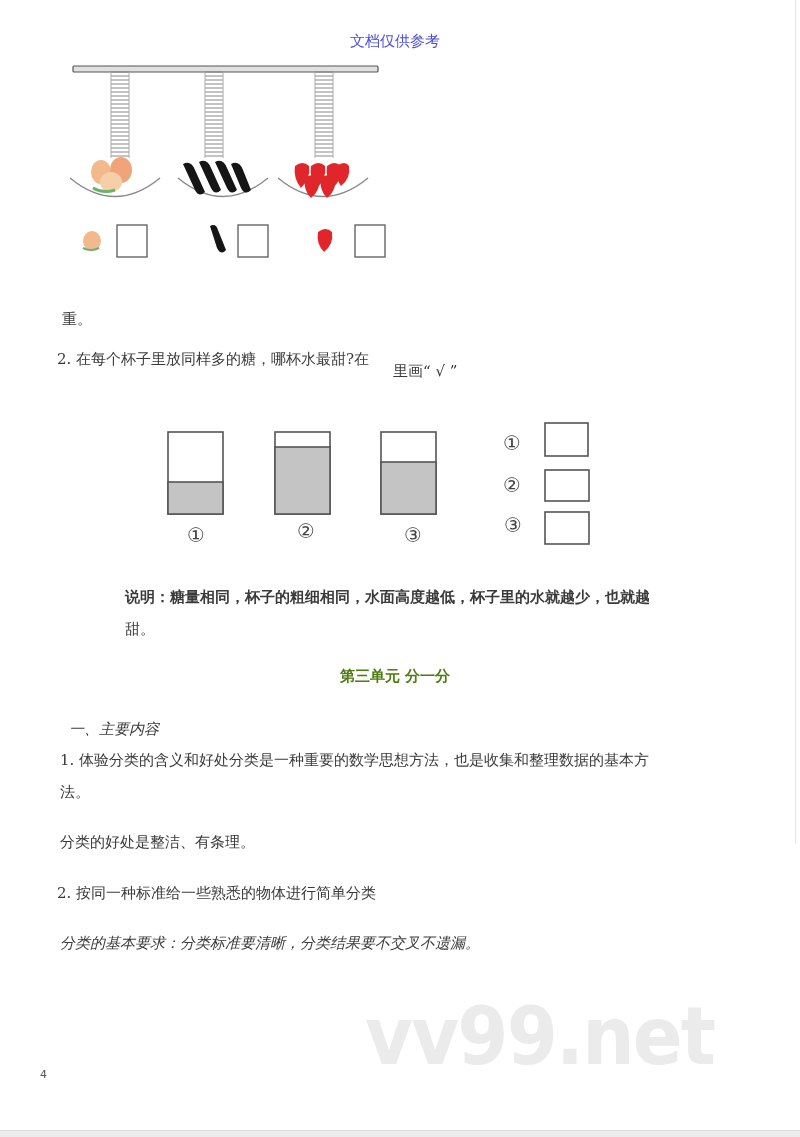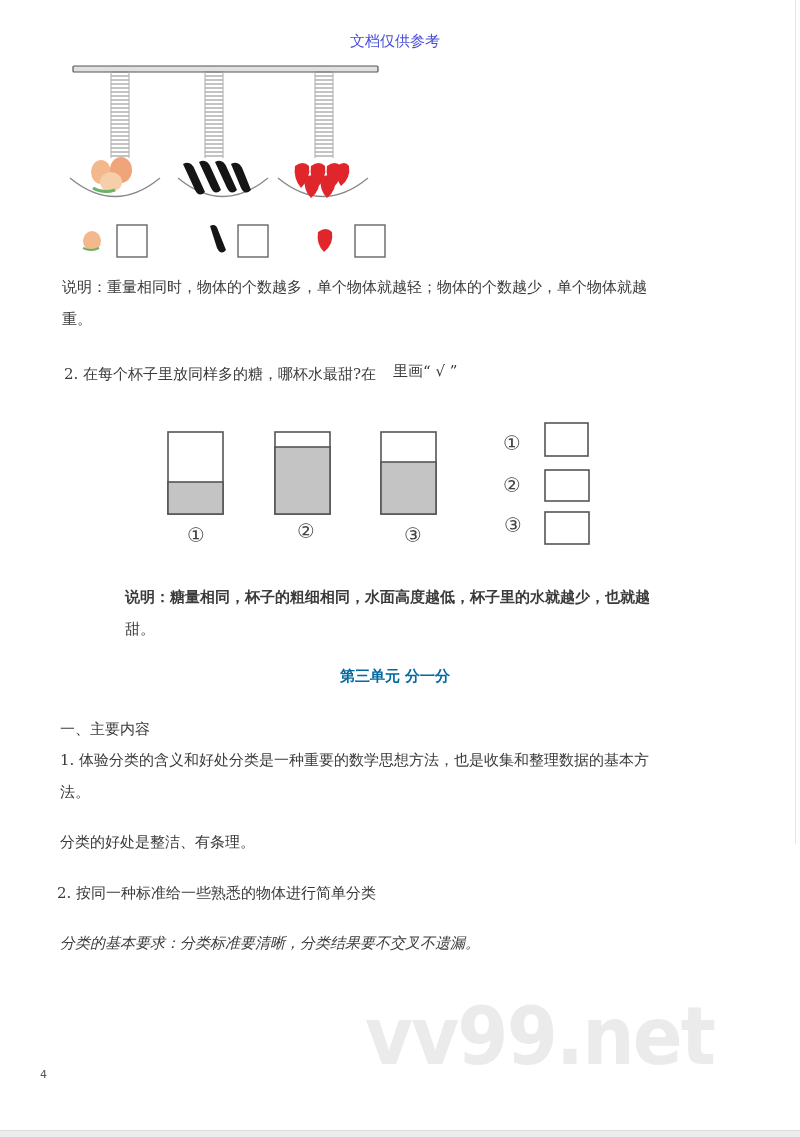--- a/index.html
+++ b/index.html
@@ -6,21 +6,21 @@
   body {
     width: 800px; height: 1137px; position: relative; overflow: hidden;
     background: #ffffff;
     font-family: "DejaVu Serif", "Liberation Serif", serif;
     color: #333333;
   }
   .page { position: absolute; left: 0; top: 0; width: 795px; height: 844px; background: #fff; border-right: 1px solid #e6e6e6; }
   .bottom-gutter { position: absolute; left: 0; top: 1130px; width: 800px; height: 7px; background: #ececec; border-top: 1px solid #dcdcdc; }
   .header { position: absolute; top: 32px; left: 0; width: 790px; text-align: center; font-size: 15px; color: #4a4fd8; }
   .text { position: absolute; font-size: 15px; line-height: 18px; color: #3a3a3a; white-space: nowrap; }
-  .red-title { position: absolute; top: 667px; left: 0; width: 790px; text-align: center; font-size: 15px; font-weight: bold; color: #0369a1; font-family: "DejaVu Sans", "Liberation Sans", sans-serif; }
+  .red-title { position: absolute; top: 667px; left: 0; width: 790px; text-align: center; font-size: 15px; font-weight: bold; color: #4d7c0f; font-family: "DejaVu Sans", "Liberation Sans", sans-serif; }
   .pagenum { position: absolute; left: 40px; top: 1068px; font-size: 11px; color: #555; font-family: "DejaVu Sans", sans-serif; }
   .watermark { position: absolute; left: 365px; top: 990px; font-size: 80px; font-weight: bold; color: #ebebeb; font-family: "DejaVu Sans", "Liberation Sans", sans-serif; letter-spacing: -2px; transform: scaleX(0.92); transform-origin: left top; }
   svg { position: absolute; }
 </style>
 </head>
 <body>
 
 <div class="page">
 
   <div class="header">文档仅供参考</div>
@@ -72,24 +72,23 @@
       <ellipse cx="27" cy="181" rx="9" ry="10" fill="#f3b98c"></ellipse>
       <path d="M18 188 q8 4 16 0" stroke="#6bb36b" stroke-width="2" fill="none"></path>
     </g>
     <rect x="52" y="165" width="30" height="32" fill="#fff" stroke="#666" stroke-width="1.4"></rect>
     <path d="M145 166 q6 -3 8 4 l8 20 q-5 6 -9 -2 z" fill="#151515"></path>
     <rect x="173" y="165" width="30" height="32" fill="#fff" stroke="#666" stroke-width="1.4"></rect>
     <path d="M253 172 q8 -6 14 0 q2 12 -8 20 q-8 -8 -6 -20z" fill="#e0262a"></path>
     <rect x="290" y="165" width="30" height="32" fill="#fff" stroke="#666" stroke-width="1.4"></rect>
   </svg>
 
-  <div class="text" style="left:62px; top:278px;">说明：重量相同时，物体的个数越多，单个物体就越轻；物体的个数越少，单个物体就越</div>
   <div class="text" style="left:62px; top:310px;">重。</div>
 
-  <div class="text" style="left:57px; top:365px;margin-left:7px;">2. 在每个杯子里放同样多的糖，哪杯水最甜?在</div>
+  <div class="text" style="left:57px; top:350px;">2. 在每个杯子里放同样多的糖，哪杯水最甜?在</div>
   <div class="text" style="left:393px; top:362px;">里画“ √ ”</div>
 
   <svg style="left:160px; top:420px;" width="440" height="135" viewBox="0 0 440 135">
 
     <g>
       <rect x="8" y="12" width="55" height="82" fill="#fff" stroke="#555" stroke-width="1.6"></rect>
       <rect x="8" y="62" width="55" height="32" fill="#c4c4c4" stroke="#555" stroke-width="1.6"></rect>
     </g>
 
     <g>
@@ -112,21 +111,21 @@
     <rect x="385" y="3" width="43" height="33" fill="#fff" stroke="#555" stroke-width="1.6"></rect>
     <rect x="385" y="50" width="44" height="31" fill="#fff" stroke="#555" stroke-width="1.6"></rect>
     <rect x="385" y="92" width="44" height="32" fill="#fff" stroke="#555" stroke-width="1.6"></rect>
   </svg>
 
   <div class="text" style="left:125px; top:588px;font-weight:bold;">说明：糖量相同，杯子的粗细相同，水面高度越低，杯子里的水就越少，也就越</div>
   <div class="text" style="left:125px; top:620px;">甜。</div>
 
   <div class="red-title">第三单元  分一分</div>
 
-  <div class="text" style="left:60px; top:720px;">一、主要内容</div>
+  <div class="text" style="left:69px; top:720px;font-style:italic;">一、主要内容</div>
   <div class="text" style="left:60px; top:751px;">1. 体验分类的含义和好处分类是一种重要的数学思想方法，也是收集和整理数据的基本方</div>
   <div class="text" style="left:60px; top:783px;">法。</div>
   <div class="text" style="left:60px; top:833px;text-align:center;">分类的好处是整洁、有条理。</div>
   <div class="text" style="left:57px; top:884px;">2. 按同一种标准给一些熟悉的物体进行简单分类</div>
   <div class="text" style="left:60px; top:934px;font-style:italic;">分类的基本要求：分类标准要清晰，分类结果要不交叉不遗漏。</div>
 
   <div class="watermark">vv99.net</div>
   <div class="pagenum">4</div>
 </div>
 <div class="bottom-gutter"></div>

